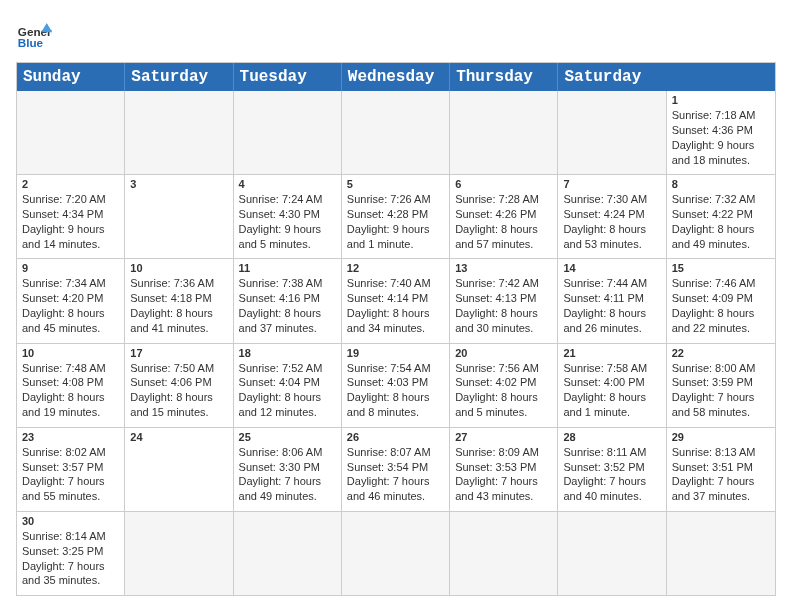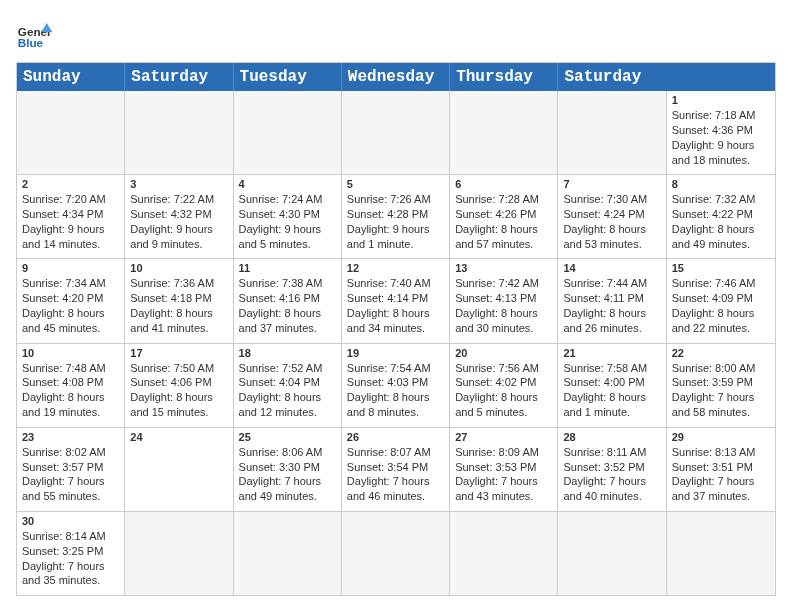--- a/index.html
+++ b/index.html
@@ -144,23 +144,20 @@
         </div>
         <div class="cal-row">
           <div class="cal-cell">
             <span class="day-num">2</span>
             <div class="cell-info">Sunrise: 7:20 AM
 Sunset: 4:34 PM
 Daylight: 9 hours and 14 minutes.</div>
           </div>
           <div class="cal-cell">
             <span class="day-num">3</span>
-            <div class="cell-info">Sunrise: 7:22 AM
-Sunset: 4:32 PM
-Daylight: 9 hours and 9 minutes.</div>
           </div>
           <div class="cal-cell">
             <span class="day-num">4</span>
             <div class="cell-info">Sunrise: 7:24 AM
 Sunset: 4:30 PM
 Daylight: 9 hours and 5 minutes.</div>
           </div>
           <div class="cal-cell">
             <span class="day-num">5</span>
             <div class="cell-info">Sunrise: 7:26 AM

